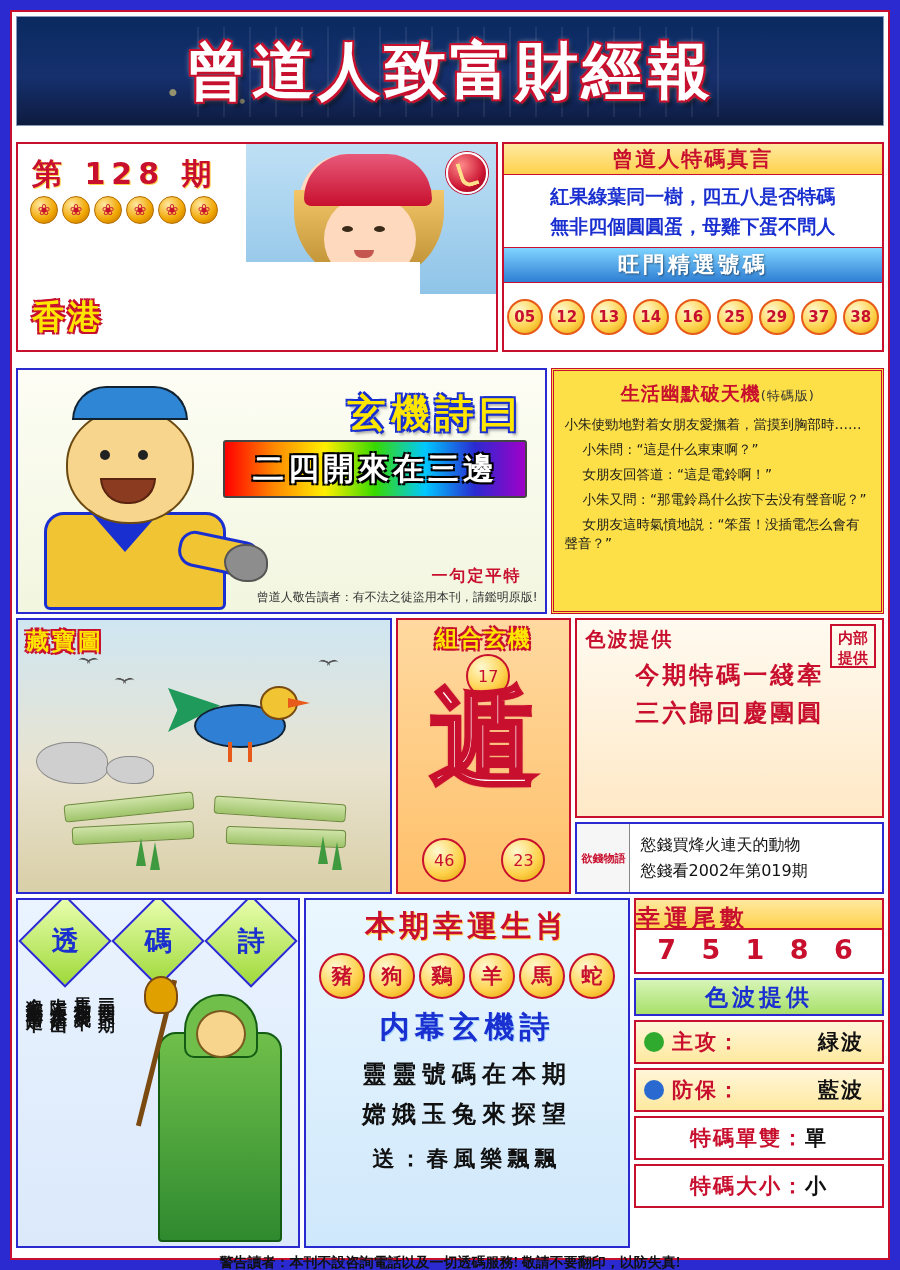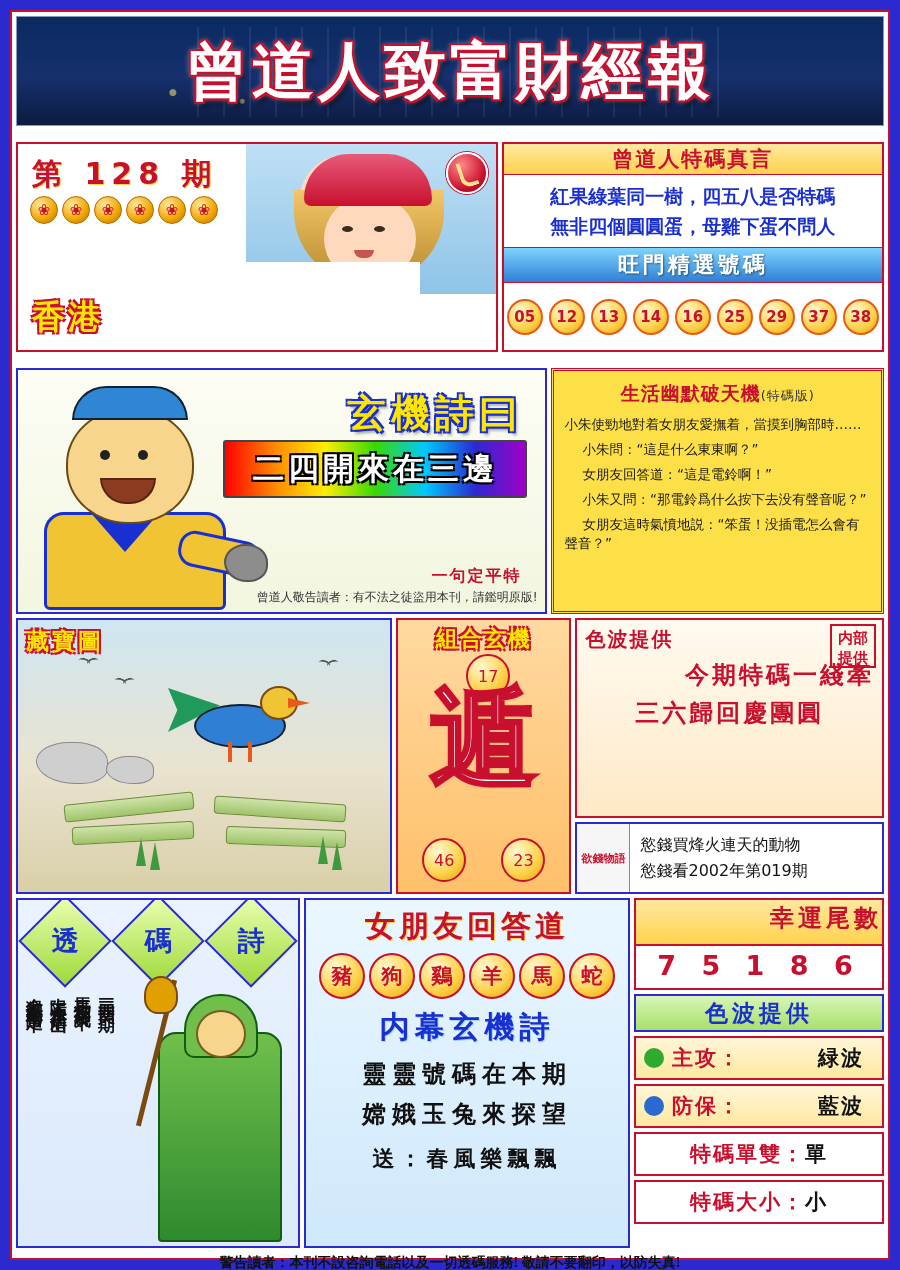--- a/index.html
+++ b/index.html
@@ -248,21 +248,21 @@
   .cball.br{right:24px;bottom:10px;}
 
   .b3right{
     width:310px;margin-left:4px;display:flex;flex-direction:column;
   }
   .tips{
     position:relative;flex:1;border:2px solid #c8102e;box-sizing:border-box;
     background:linear-gradient(180deg,#fffaf0,#ffe9c7);padding:6px 8px;overflow:hidden;
   }
   .tips .t1{color:#c8102e;font-size:20px;font-weight:bold;letter-spacing:2px;}
-  .tips .t2{margin-top:6px;color:#c8102e;font-size:24px;font-weight:bold;letter-spacing:3px;text-align:right;}
+  .tips .t2{margin-top:6px;color:#c8102e;font-size:24px;font-weight:bold;letter-spacing:3px;text-align:center;}
   .tips .t3{margin-top:6px;color:#c8102e;font-size:24px;font-weight:bold;letter-spacing:3px;text-align:center;}
   .stamp{
     position:absolute;right:6px;top:4px;width:46px;height:44px;border:2px solid #c8102e;
     color:#c8102e;font-size:15px;font-weight:bold;line-height:20px;text-align:center;padding-top:2px;box-sizing:border-box;
   }
   .money{
     height:72px;margin-top:4px;border:2px solid #2a2ad0;box-sizing:border-box;background:#fff;
     display:flex;align-items:stretch;
   }
   .money .tagbox{
@@ -311,21 +311,21 @@
   }
   .b4b .h2{margin-top:8px;font-size:30px;font-weight:bold;color:#1a2fd0;letter-spacing:5px;text-shadow:1px 1px 0 #9fd0ff;}
   .b4b .pline{margin-top:10px;font-size:24px;letter-spacing:6px;color:#111;font-weight:bold;}
   .b4b .pline2{margin-top:8px;font-size:24px;letter-spacing:6px;color:#111;font-weight:bold;}
   .b4b .send{margin-top:14px;font-size:22px;letter-spacing:5px;color:#111;font-weight:bold;}
 
   .b4c{
     width:250px;margin-left:4px;display:flex;flex-direction:column;
   }
   .cellA{border:2px solid #c8102e;box-sizing:border-box;background:linear-gradient(180deg,#ffe9a0,#ffd24d);
-    height:48px;line-height:36px;text-align:right;font-size:24px;font-weight:bold;color:#c8102e;letter-spacing:4px;padding-left:12px;}
+    height:32px;line-height:36px;text-align:left;font-size:24px;font-weight:bold;color:#c8102e;letter-spacing:4px;}
   .cellNums{border:2px solid #c8102e;border-top:none;box-sizing:border-box;background:#fff;
     height:44px;line-height:40px;text-align:center;font-size:27px;font-weight:bold;color:#c8102e;letter-spacing:8px;}
   .cellB{margin-top:4px;border:2px solid #2a2ad0;box-sizing:border-box;background:linear-gradient(180deg,#d7f5b8,#a8e06a);
     height:38px;line-height:34px;text-align:center;font-size:23px;font-weight:bold;color:#1a2fd0;letter-spacing:4px;}
   .rowc{
     margin-top:4px;border:2px solid #c8102e;box-sizing:border-box;background:linear-gradient(180deg,#fff6d8,#ffe9a0);
     height:44px;display:flex;align-items:center;padding-left:8px;
   }
   .rowc .dot{width:20px;height:20px;border-radius:50%;margin-right:8px;}
   .rowc .lab{font-size:21px;font-weight:bold;color:#c8102e;letter-spacing:2px;}
@@ -507,21 +507,21 @@
         <div class="monk">
           <div class="robe"></div>
           <div class="hood"></div>
           <div class="fc"></div>
           <div class="staff"></div>
           <div class="gourd"></div>
         </div>
       </div>
 
       <div class="b4b">
-        <div class="h1">女朋友回答道</div>
+        <div class="h1">本期幸運生肖</div>
         <div class="zodiacs">
           <div class="zball">豬</div>
           <div class="zball">狗</div>
           <div class="zball">鷄</div>
           <div class="zball">羊</div>
           <div class="zball">馬</div>
           <div class="zball">蛇</div>
         </div>
         <div class="h2">内幕玄機詩</div>
         <div class="pline">靈靈號碼在本期</div>

